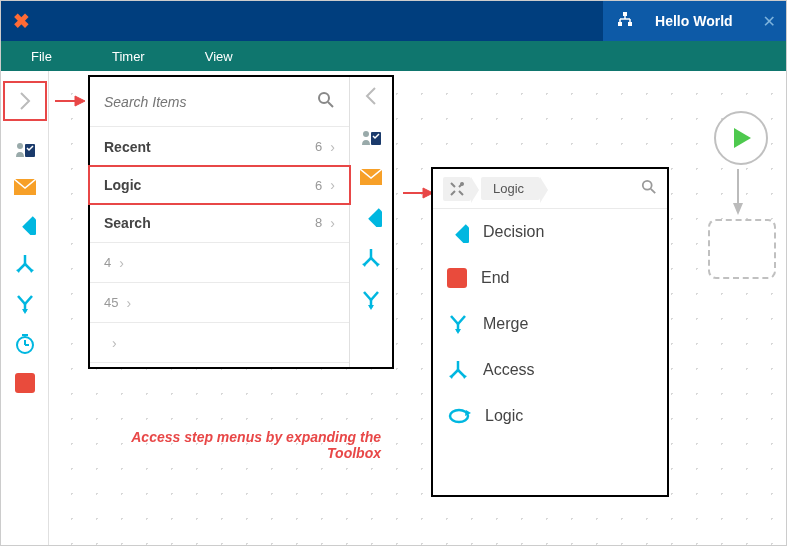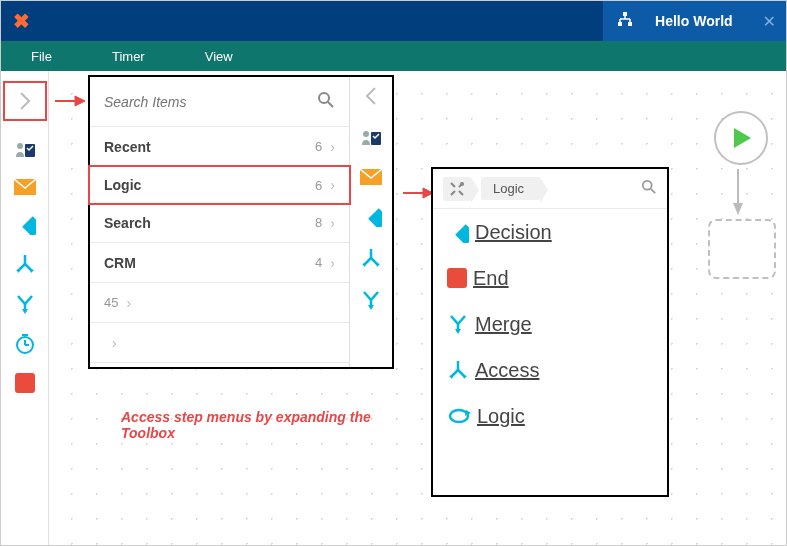--- a/index.html
+++ b/index.html
@@ -29,30 +29,30 @@
     .panel-icons { width: 42px; display: flex; flex-direction: column; align-items: center; padding-top: 8px; gap: 16px; }
     .search-row { height: 50px; display: flex; align-items: center; padding: 0 14px; border-bottom: 1px solid #eaeaea; }
     .search-row input { border: none; outline: none; font-size: 14px; font-style: italic; color: #999; flex: 1; }
     .search-row .mag { color: #888; }
     .cat-row { height: 40px; display: flex; align-items: center; padding: 0 14px; border-bottom: 1px solid #eaeaea; font-size: 14px; color: #444; }
     .cat-row .name { flex: 1; font-weight: bold; }
     .cat-row .cnt { color: #999; margin-right: 8px; font-size: 13px; }
     .cat-row .chev { color: #bbb; }
     .cat-row.sel { border: 2px solid #e84747; margin: -2px; z-index: 5; position: relative; background: #fff; }
     
-    .annot { position: absolute; left: 120px; top: 338px; width: 260px; color: #e84747; font-weight: bold; font-style: italic; font-size: 14px; text-align: left; }
+    .annot { position: absolute; left: 120px; top: 358px; width: 260px; color: #e84747; font-weight: bold; font-style: italic; font-size: 14px; text-align: right; }
     
     .logic-panel { position: absolute; left: 430px; top: 96px; width: 238px; height: 330px; border: 2px solid #000; background: #fff; }
     .logic-head { height: 40px; display: flex; align-items: center; padding: 0 10px; border-bottom: 1px solid #eaeaea; }
     .crumb-chip { background: #f0f0f0; display: flex; align-items: center; padding: 4px 6px; border-radius: 2px; gap: 4px; position: relative; }
     .crumb-chip .lbl { font-size: 13px; color: #555; margin-left: 6px; margin-right: 10px; }
     .crumb-chip::after { content: ""; position: absolute; right: -8px; top: 0; bottom: 0; width: 0; border-left: 8px solid #f0f0f0; border-top: 13px solid transparent; border-bottom: 13px solid transparent; }
     .logic-head .sp { flex: 1; }
     .logic-head .mag { color: #999; }
-    .logic-item { height: 46px; display: flex; align-items: center; padding: 0 14px; gap: 6px; font-size: 20px; color: #444; text-decoration: underline; }
+    .logic-item { height: 46px; display: flex; align-items: center; padding: 0 14px; gap: 14px; font-size: 16px; color: #444; }
     .logic-item svg { flex-shrink: 0; }
     
     .play-node { position: absolute; right: 18px; top: 40px; width: 54px; height: 54px; border: 2px solid #c0c0c0; border-radius: 50%; display: flex; align-items: center; justify-content: center; background: #fff; }
     .play-node svg { display: block; }
     .conn-arrow { position: absolute; right: 42px; top: 98px; }
     .ghost-node { position: absolute; right: 10px; top: 148px; width: 68px; height: 60px; border: 2px dashed #c0c0c0; border-radius: 8px; background: #fff; }
     
     .red-arrow { position: absolute; stroke: #e84747; fill: #e84747; }
     .ra1 { left: 54px; top: 22px; }
     .ra2 { left: 402px; top: 114px; }
@@ -169,21 +169,20 @@
           <span class="name">Logic</span>
           <span class="cnt">6</span>
           <span class="chev">›</span>
         </div>
       <div class="cat-row">
           <span class="name">Search</span>
           <span class="cnt">8</span>
           <span class="chev">›</span>
         </div>
       <div class="cat-row">
-          <span class="name">CRM</span>
           <span class="cnt">4</span>
           <span class="chev">›</span>
         </div>
       <div class="cat-row">
           <span class="cnt">45</span>
           <span class="chev">›</span>
         </div>
       <div class="cat-row">
           <span class="cnt"></span>
           <span class="chev">›</span>

